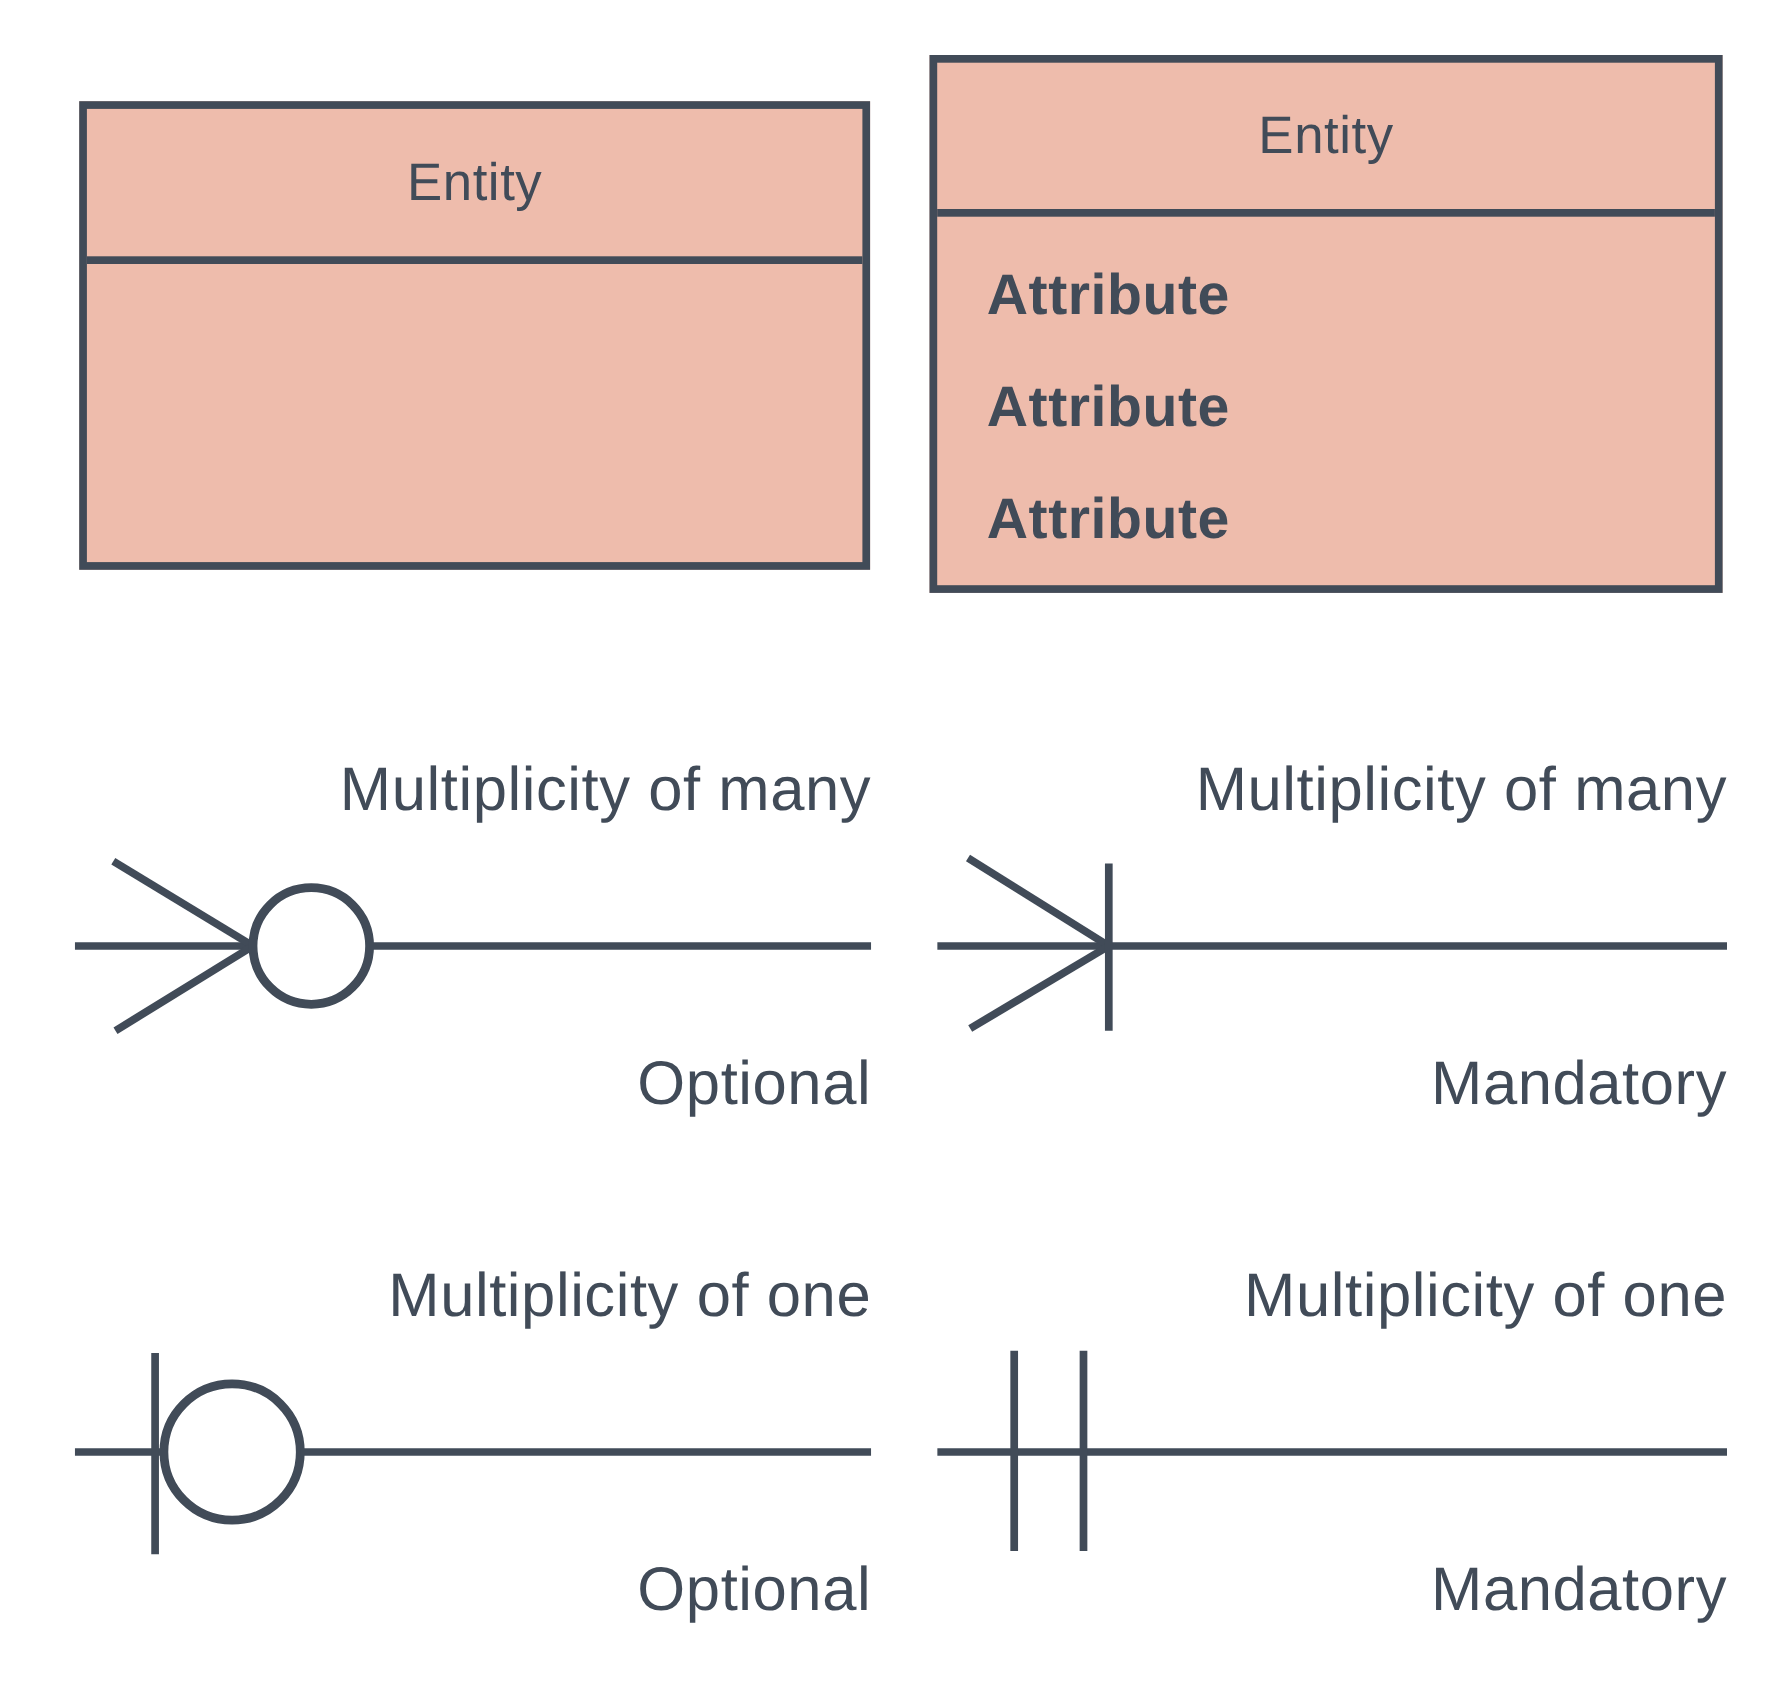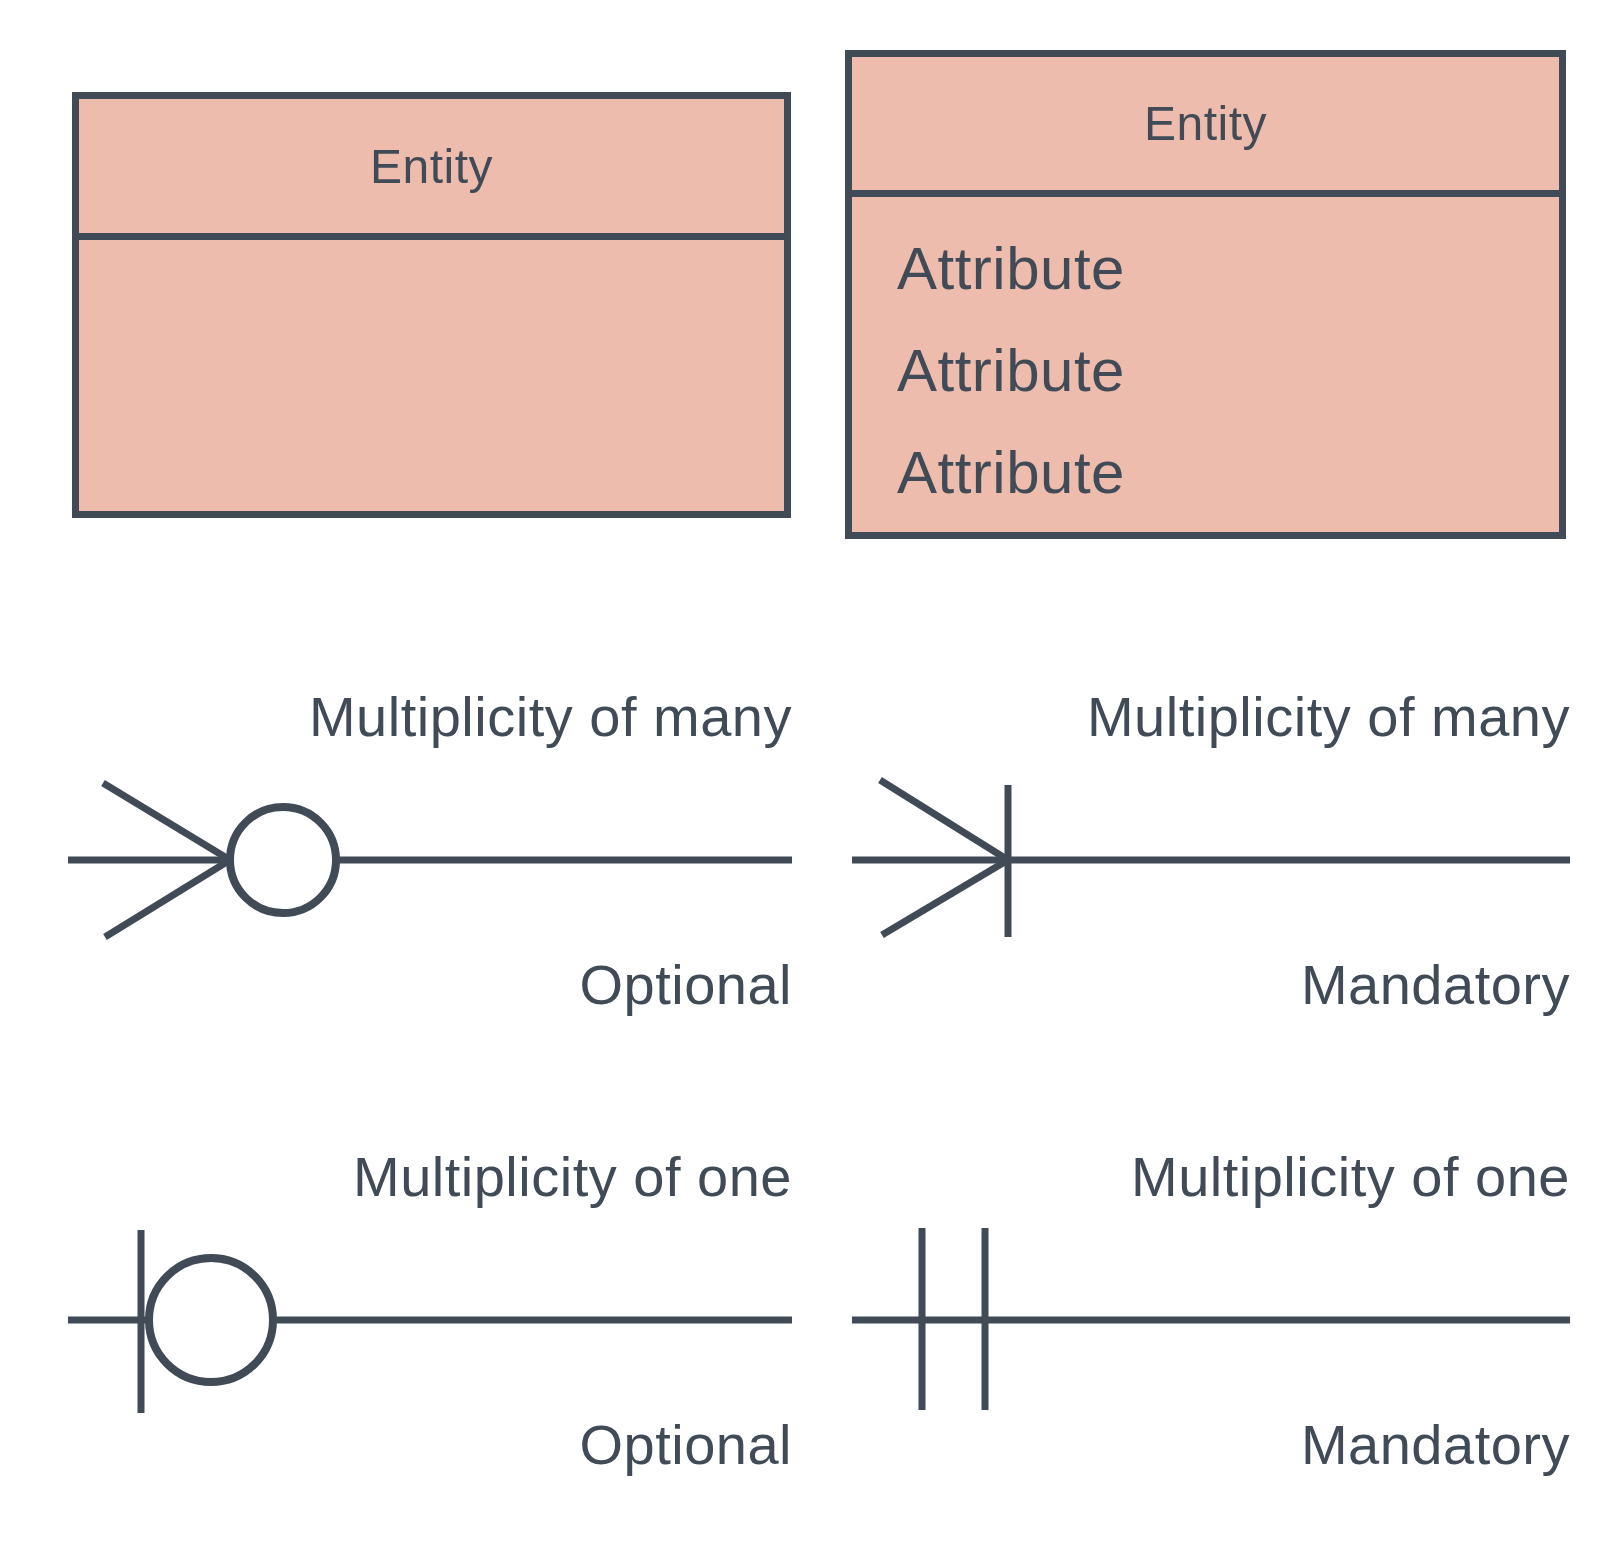--- a/index.html
+++ b/index.html
@@ -33,22 +33,23 @@
   .entity-box.left  .entity-header { height: 134px; }
   .entity-box.right { left: 845px; top: 50px; width: 721px; height: 489px; }
   .entity-box.right .entity-header { height: 133px; }
 
   .entity-body { box-sizing: border-box; }
   .entity-box.right .entity-body { padding: 20px 0 0 45px; }
   .attr-row {
     height: 102px;
     display: flex;
     align-items: center;
-    font-size: 60px;
+    font-size: 52px;
     letter-spacing: 0.5px;
+    font-weight: bold;
   }
 
   
   .caption {
     position: absolute;
     text-align: right;
     font-size: 56px;
     letter-spacing: 0.5px;
     white-space: nowrap;
   }

